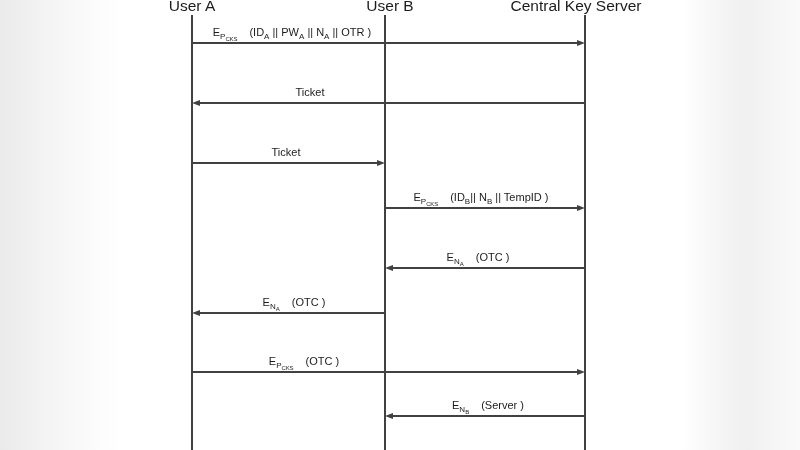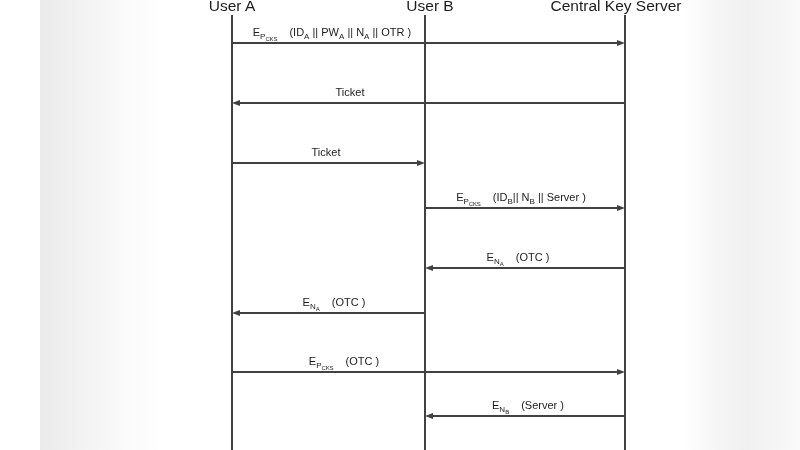--- a/index.html
+++ b/index.html
@@ -1,21 +1,21 @@
 <!DOCTYPE html>
 <html><head>
 <meta charset="utf-8">
 <style>
   * { margin:0; padding:0; box-sizing:border-box; }
   html,body { width:800px; height:450px; }
   body {
     position:relative; overflow:hidden; background:#ffffff;
     font-family:"Liberation Sans", sans-serif;
   }
-  .stage { position:absolute; inset:0;margin-left:40px; }
+  .stage { position:absolute; inset:0; }
   .edge-shade { position:absolute; top:0; bottom:0; pointer-events:none; }
   .edge-shade.left {
     left:0; width:122px;
     background:linear-gradient(90deg,#eaeaea 0%,#f3f3f3 35%,#fbfbfb 75%,#ffffff 100%);
   }
   .edge-shade.right {
     right:0; width:118px;
     background:linear-gradient(270deg,#fafafa 0%,#f0f0f0 45%,#f7f7f7 75%,#ffffff 100%);
   }
   .actor-label {
@@ -63,21 +63,21 @@
       <div class="arrow-head right" style="top: 39.5px; left: 577px;"></div>
       <div class="msg-label" style="left: 292px; top: 26px;"><span class="l0">E</span><span class="l1">P</span><span class="l2">CKS</span><span class="l0">    (ID</span><span class="l1">A</span><span class="l0"> || PW</span><span class="l1">A</span><span class="l0"> || N</span><span class="l1">A</span><span class="l0"> || OTR )</span></div>
       <div class="msg-line" style="left: 198px; width: 387px; top: 102.2px; background: rgb(65, 65, 65);"></div>
       <div class="arrow-head left" style="top: 99.5px; left: 192px;"></div>
       <div class="msg-label" style="left: 310px; top: 86px;"><span class="l0">Ticket</span></div>
       <div class="msg-line" style="left: 192px; width: 187px; top: 162.2px; background: rgb(65, 65, 65);"></div>
       <div class="arrow-head right" style="top: 159.5px; left: 377px;"></div>
       <div class="msg-label" style="left: 286px; top: 146px;"><span class="l0">Ticket</span></div>
       <div class="msg-line" style="left: 385px; width: 194px; top: 207.2px; background: rgb(65, 65, 65);"></div>
       <div class="arrow-head right" style="top: 204.5px; left: 577px;"></div>
-      <div class="msg-label" style="left: 481px; top: 191px;"><span class="l0">E</span><span class="l1">P</span><span class="l2">CKS</span><span class="l0">    (ID</span><span class="l1">B</span><span class="l0">|| N</span><span class="l1">B</span><span class="l0"> || Server )</span></div>
+      <div class="msg-label" style="left: 481px; top: 191px;"><span class="l0">E</span><span class="l1">P</span><span class="l2">CKS</span><span class="l0">    (ID</span><span class="l1">B</span><span class="l0">|| N</span><span class="l1">B</span><span class="l0"> || TempID )</span></div>
       <div class="msg-line" style="left: 391px; width: 194px; top: 267.2px; background: rgb(65, 65, 65);"></div>
       <div class="arrow-head left" style="top: 264.5px; left: 385px;"></div>
       <div class="msg-label" style="left: 478px; top: 251px;"><span class="l0">E</span><span class="l1">N</span><span class="l2">A</span><span class="l0">    (OTC )</span></div>
       <div class="msg-line" style="left: 198px; width: 187px; top: 312.2px; background: rgb(65, 65, 65);"></div>
       <div class="arrow-head left" style="top: 309.5px; left: 192px;"></div>
       <div class="msg-label" style="left: 294px; top: 296px;"><span class="l0">E</span><span class="l1">N</span><span class="l2">A</span><span class="l0">    (OTC )</span></div>
       <div class="msg-line" style="left: 192px; width: 387px; top: 371.2px; background: rgb(65, 65, 65);"></div>
       <div class="arrow-head right" style="top: 368.5px; left: 577px;"></div>
       <div class="msg-label" style="left: 304px; top: 355px;"><span class="l0">E</span><span class="l1">P</span><span class="l2">CKS</span><span class="l0">    (OTC )</span></div>
       <div class="msg-line" style="left: 391px; width: 194px; top: 415.2px; background: rgb(65, 65, 65);"></div>

